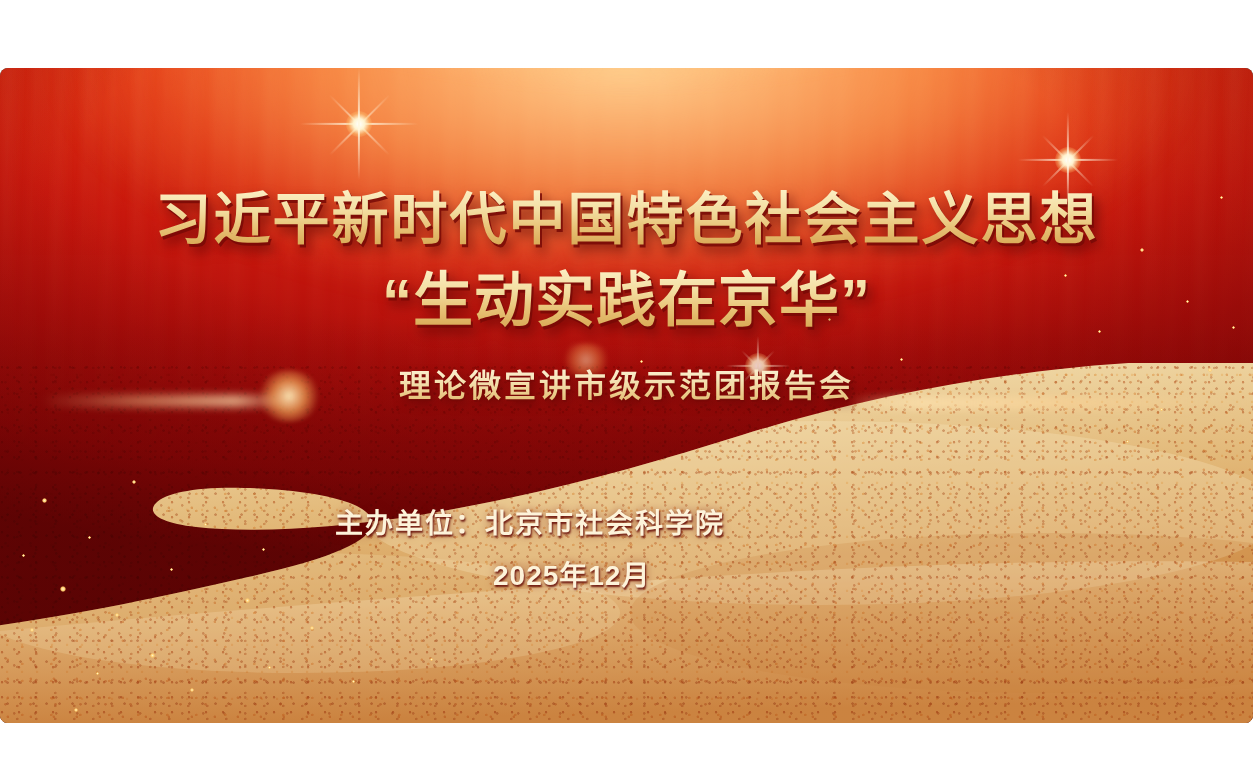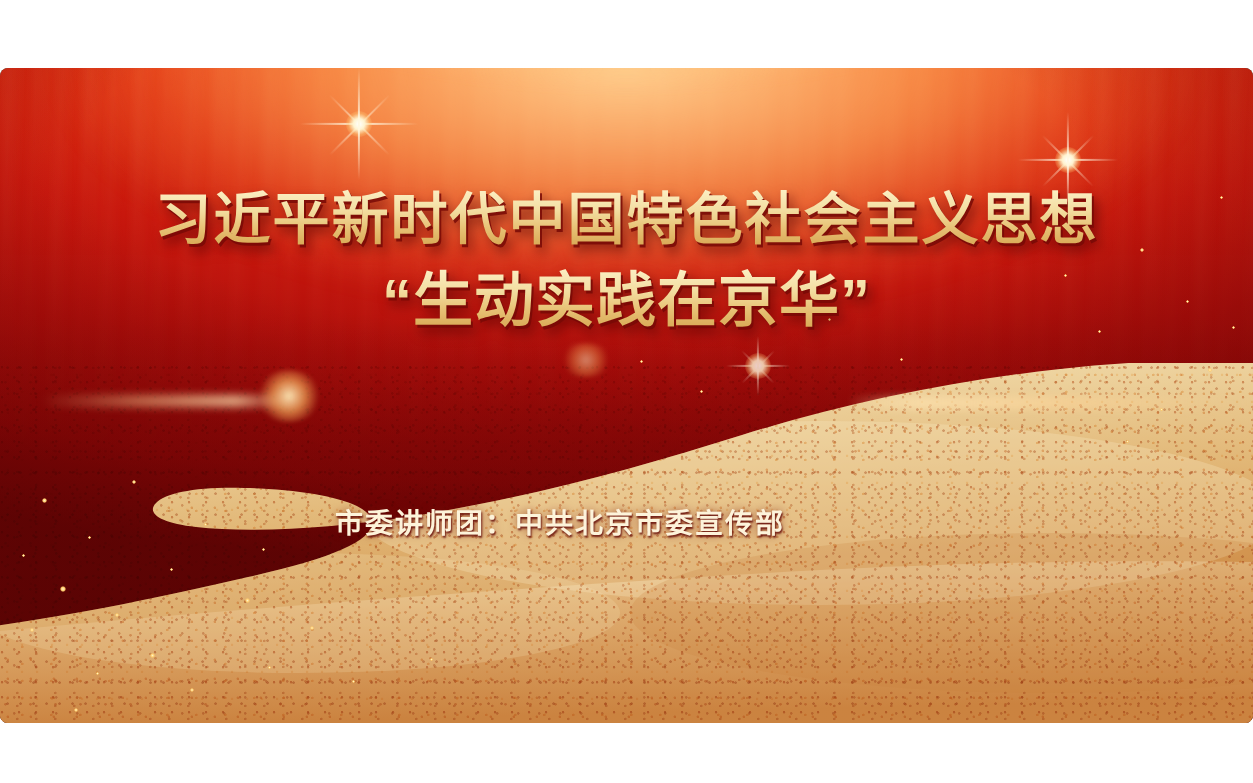--- a/index.html
+++ b/index.html
@@ -409,23 +409,25 @@
       <span class="pt" style="left:640px;  top:292px; width:3px; height:3px;"></span>
       <span class="pt" style="left:700px;  top:322px; width:3px; height:3px;"></span>
     </div>
 
     <div class="txt-layer">
 
       <div class="title-main">习近平新时代中国特色社会主义思想</div>
 
       <div class="title-quote">“生动实践在京华”</div>
 
+      <div class="subtitle">理论微宣讲市级示范团报告会</div>
 
       <div class="organizer">
-        <span class="org-line">市委讲师团：中共北京市委宣传部</span>
+        <span class="org-line">主办单位：北京市社会科学院</span>
+        <span class="org-line date">2025年12月</span>
       </div>
 
     </div>
 
   </div>
 
   <div style="position:absolute;left:0;top:0;width:1253px;height:68px;background:#fff;"></div>
   <div style="position:absolute;left:0;top:723px;width:1253px;height:60px;background:#fff;"></div>
 
 </div>

